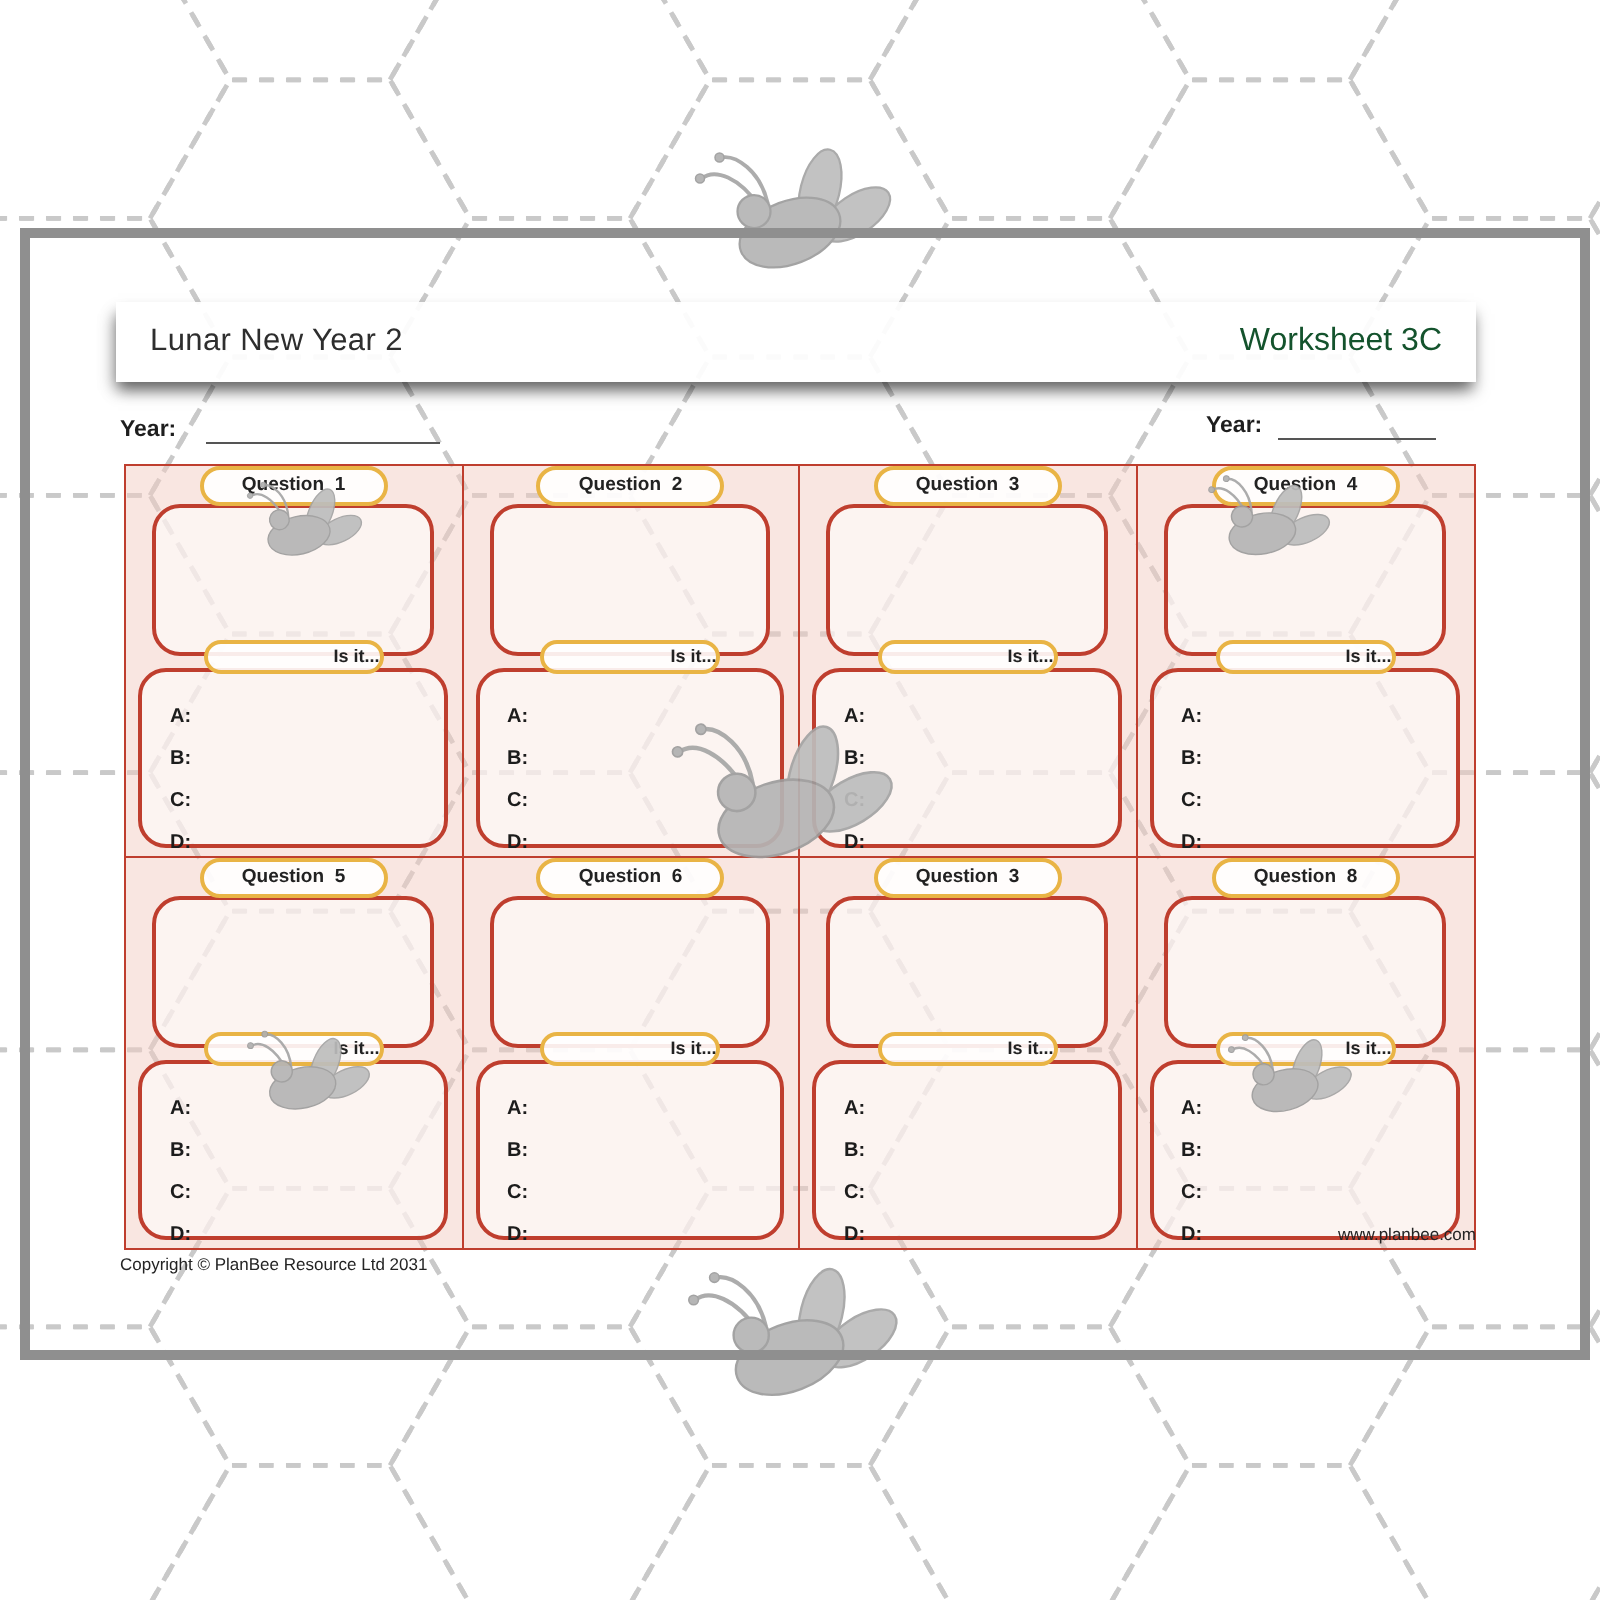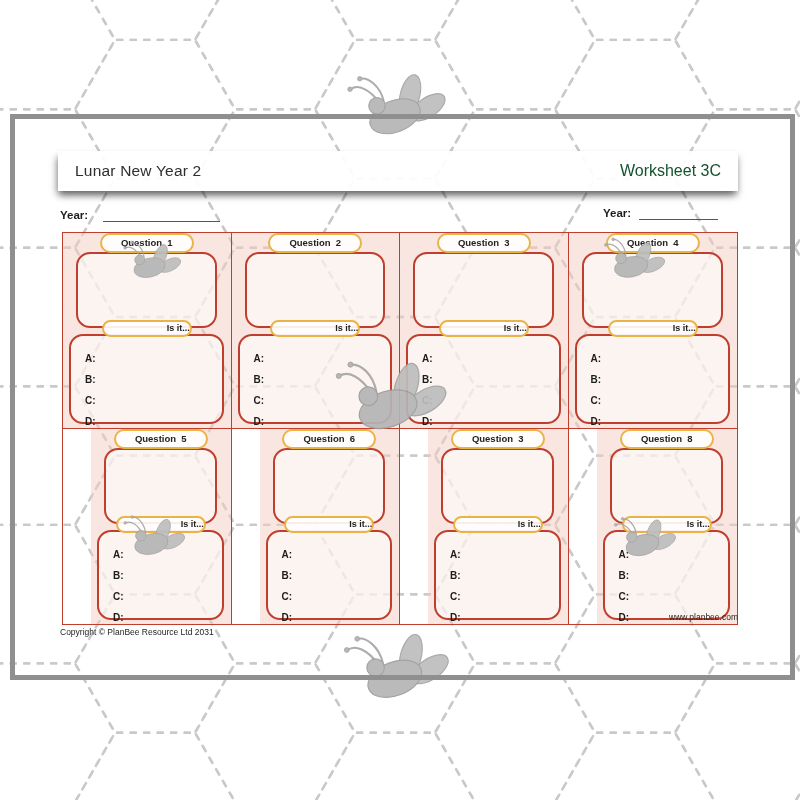--- a/index.html
+++ b/index.html
@@ -18,21 +18,21 @@
   .sheet-header .wnum{font-size:16px;color:#14532d;}
   .field-label{position:absolute;z-index:10;font-weight:bold;font-size:11.5px;color:#1e1e1e;}
   .u-line{position:absolute;z-index:10;border-bottom:1.4px solid #555;height:12px;}
   
   .grid{position:absolute;left:62px;top:232px;width:676px;height:393px;box-sizing:border-box;z-index:5;
         display:grid;grid-template-columns:repeat(4,1fr);grid-template-rows:1fr 1fr;
         border:1.6px solid var(--red,#bf3e2e);}
   .cell{position:relative;background:var(--pinkbg,rgba(243,205,196,0.5));
         border-right:1.6px solid var(--red);border-bottom:1.6px solid var(--red);}
   .cell:nth-child(4n){border-right:none;}
-  .cell:nth-child(n+5){border-bottom:none;margin-left:28px;}
+  .cell:nth-child(n+5){border-bottom:none;}
   .q-pill{position:absolute;top:0px;left:50%;transform:translateX(-50%);width:90px;height:16px;
         border:2.6px solid var(--yellow,#e9b445);border-radius:11px;background:rgba(255,255,255,0.9);
         z-index:3;text-align:center;font-weight:bold;font-size:9.5px;line-height:16px;white-space:pre;color:#222;}
   .q-box{position:absolute;left:13px;right:14px;top:19px;height:76px;box-sizing:border-box;
         border:2.6px solid var(--red);border-radius:14px;background:rgba(255,255,255,0.55);}
   .isit-pill{position:absolute;top:87px;left:50%;transform:translateX(-50%);width:86px;height:13px;
         border:2.6px solid var(--yellow);border-radius:9px;background:rgba(255,255,255,0.9);
         z-index:3;text-align:right;font-weight:bold;font-size:9px;line-height:13px;color:#222;}
   .a-box{position:absolute;left:6px;right:7px;top:101px;height:90px;box-sizing:border-box;
         border:2.6px solid var(--red);border-radius:14px;background:rgba(255,255,255,0.55);

